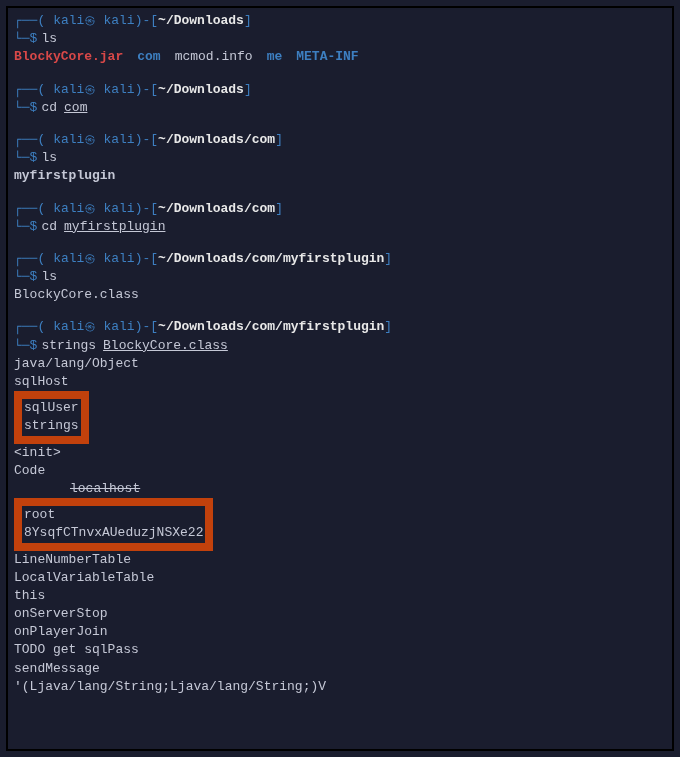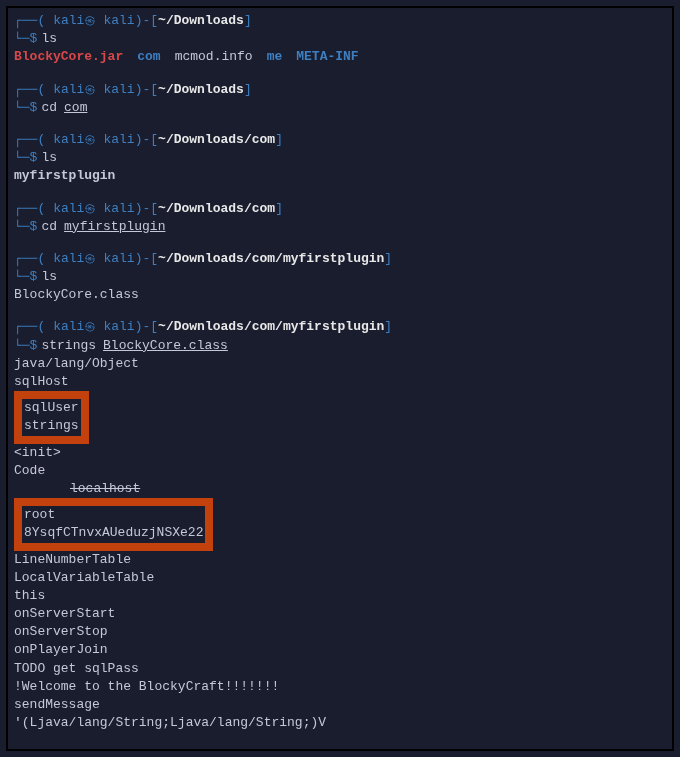--- a/index.html
+++ b/index.html
@@ -268,24 +268,22 @@
       <div>
         <span class="highlight-box">
           <div class="output-line">root</div>
           <div class="output-line">8YsqfCTnvxAUeduzjNSXe22</div>
         </span>
       </div>
 
       <div class="output-line">LineNumberTable</div>
       <div class="output-line">LocalVariableTable</div>
       <div class="output-line">this</div>
-      <div class="output-line">onServerStart</div>
       <div class="output-line">onServerStop</div>
       <div class="output-line">onPlayerJoin</div>
       <div class="output-line">TODO get sqlPass</div>
-      <div class="output-line">!Welcome to the BlockyCraft!!!!!!!</div>
       <div class="output-line">sendMessage</div>
       <div class="output-line">'(Ljava/lang/String;Ljava/lang/String;)V</div>
 
     </div>
   </div>
 
 </div>
 
 </body></html>

